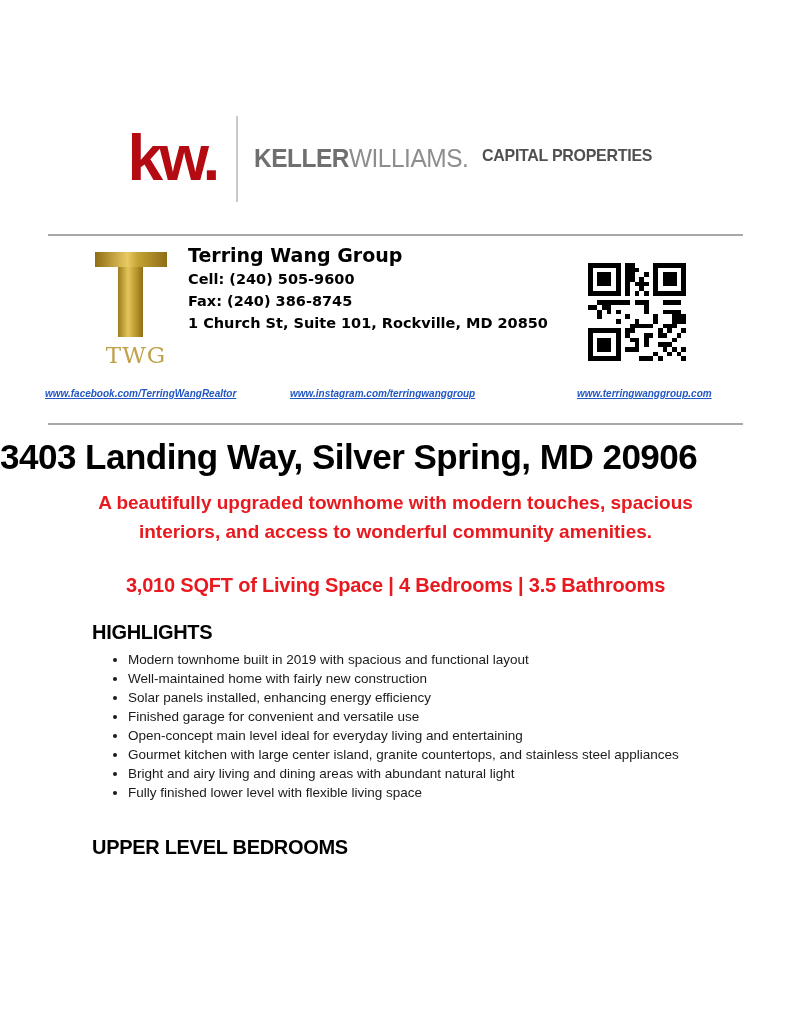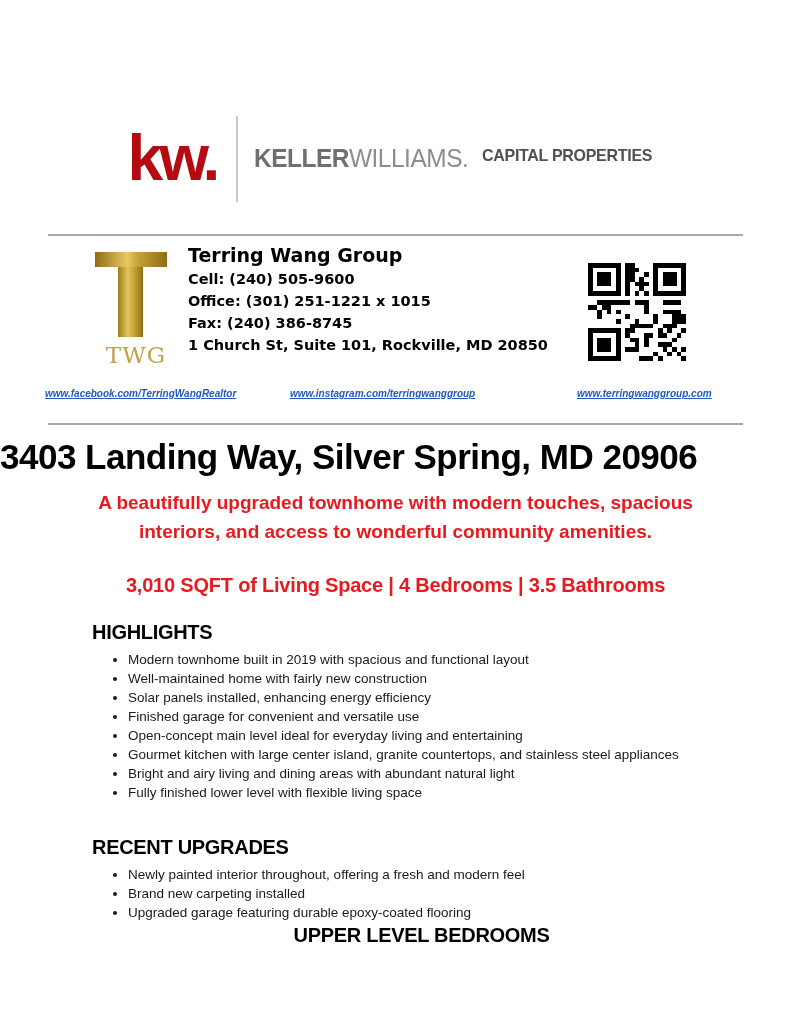--- a/index.html
+++ b/index.html
@@ -89,21 +89,20 @@
 
   <div class="twg-logo">
     <div class="twg-t-bar"></div>
     <div class="twg-t-stem"></div>
     <div class="twg-text">TWG</div>
   </div>
 
   <div class="contact">
     <div class="agent-name">Terring Wang Group</div>
     <div class="agent-line">Cell: (240) 505-9600</div>
-    <div class="agent-line">Office: (301) 251-1221 x 1015</div>
     <div class="agent-line">Fax: (240) 386-8745</div>
     <div class="agent-line">1 Church St, Suite 101, Rockville, MD 20850</div>
   </div>
 
   <svg class="qr" id="qr-svg" viewBox="0 0 21 21" fill="#000" shape-rendering="crispEdges">
       <rect x="0" y="0" width="1" height="1"></rect>
       <rect x="1" y="0" width="1" height="1"></rect>
       <rect x="2" y="0" width="1" height="1"></rect>
       <rect x="3" y="0" width="1" height="1"></rect>
       <rect x="4" y="0" width="1" height="1"></rect>
@@ -322,26 +321,18 @@
             <li>Well-maintained home with fairly new construction</li>
             <li>Solar panels installed, enhancing energy efficiency</li>
             <li>Finished garage for convenient and versatile use</li>
             <li>Open-concept main level ideal for everyday living and entertaining</li>
             <li>Gourmet kitchen with large center island, granite countertops, and stainless steel appliances</li>
             <li>Bright and airy living and dining areas with abundant natural light</li>
             <li>Fully finished lower level with flexible living space</li>
           </ul>
         </div>
         <div class="section">
-          <div class="section-heading">RECENT UPGRADES</div>
-          <ul class="bullets">
-            <li>Newly painted interior throughout, offering a fresh and modern feel</li>
-            <li>Brand new carpeting installed</li>
-            <li>Upgraded garage featuring durable epoxy-coated flooring</li>
-          </ul>
-        </div>
-        <div class="section">
           <div class="section-heading">UPPER LEVEL BEDROOMS</div>
         </div>
       </div>
   </div>
 
 </div>
 
 </body></html>

